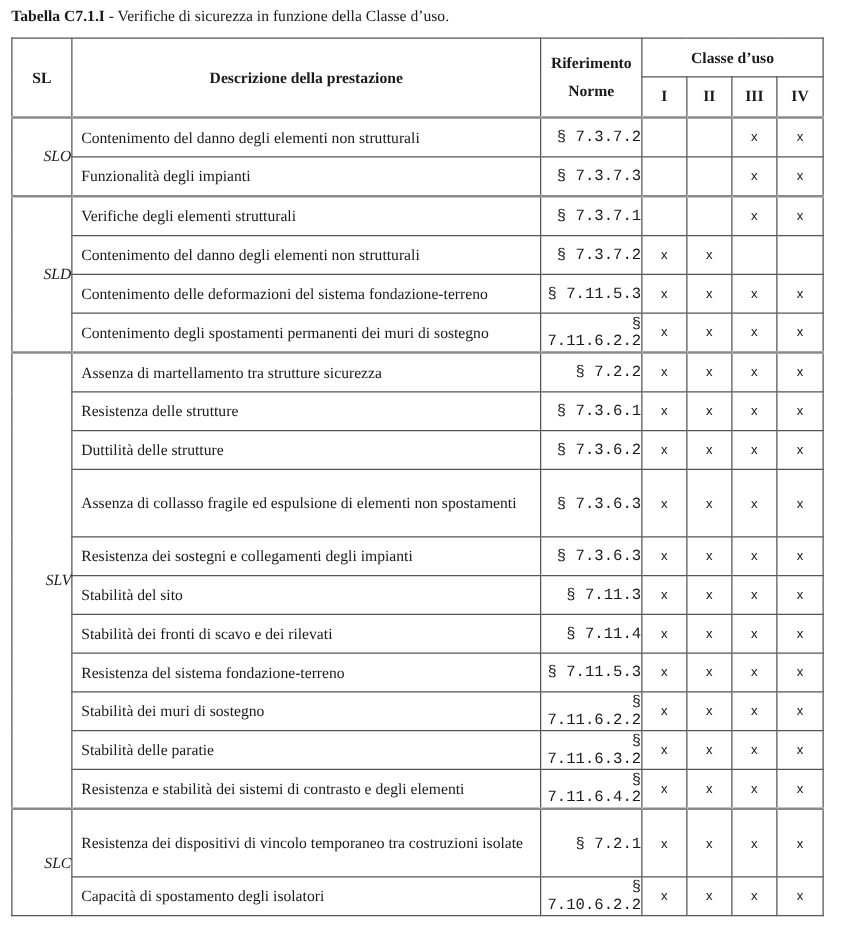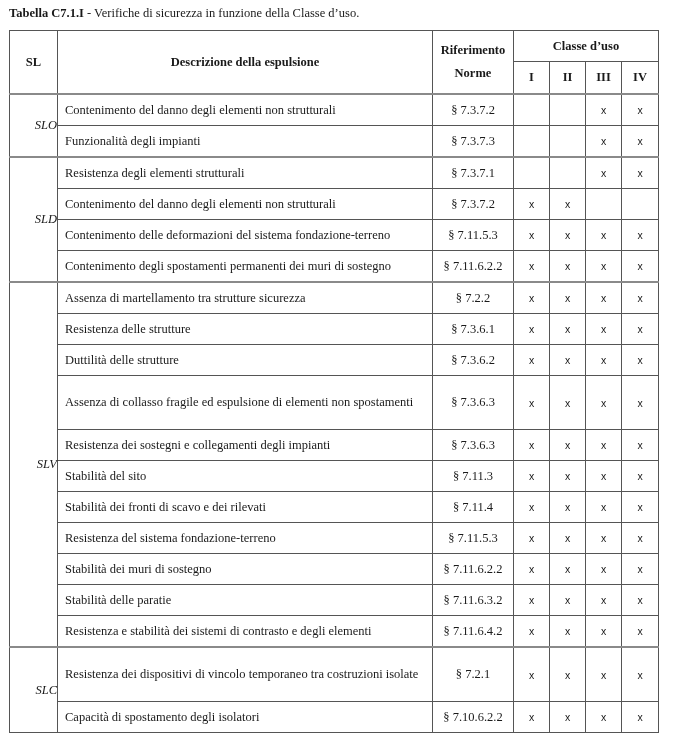--- a/index.html
+++ b/index.html
@@ -13,21 +13,21 @@
   th { font-weight: bold; text-align: center; }
   col.c-sl { width: 48px; }
   col.c-desc { width: 375px; }
   col.c-ref { width: 81px; }
   col.c-cls { width: 36px; }
   col.c-cls4 { width: 37px; }
   .hdr1 th { height: 30px; }
   .hdr2 th { height: 31px; }
   td.sl { text-align: center; font-style: italic; }
   td.desc { padding-left: 7px; line-height: 23px; }
-  td.ref { text-align: center; }
+  td.ref { text-align: right; font-family: Liberation Mono, monospace; }
   td.x { text-align: center; font-family: "Liberation Sans", "DejaVu Sans", sans-serif; font-size: 10.5px; }
   tr.row td { height: 30px; }
   tr.row.tall td { height: 53px; }
   tr.row.grp-start td { border-top: 2px solid #8a8a8a; }
   tr.grp-start td.sl { border-top: 2px solid #8a8a8a; text-align: right; }
 </style>
 </head>
 <body>
 
 <div class="caption"><b>Tabella C7.1.I</b><span> - Verifiche di sicurezza in funzione della Classe d’uso.</span></div>
@@ -38,21 +38,21 @@
       <col class="c-desc">
       <col class="c-ref">
     <col class="c-cls">
       <col class="c-cls">
       <col class="c-cls">
       <col class="c-cls4">
   </colgroup>
   <thead>
     <tr class="hdr1">
       <th rowspan="2">SL</th>
-      <th rowspan="2">Descrizione della espulsione</th>
+      <th rowspan="2">Descrizione della prestazione</th>
       <th rowspan="2" style="line-height:23px;">
         <div>Riferimento</div>
         <div>Norme</div>
       </th>
       <th colspan="4">Classe d’uso</th>
     </tr>
     <tr class="hdr2">
       <th>I</th>
       <th>II</th>
       <th>III</th>
@@ -72,21 +72,21 @@
       <tr class="row">
         <td class="desc">Funzionalità degli impianti</td>
         <td class="ref">§ 7.3.7.3</td>
         <td class="x"></td>
         <td class="x"></td>
         <td class="x">x</td>
         <td class="x">x</td>
       </tr>
       <tr class="row grp-start">
         <td class="sl" rowspan="4">SLD</td>
-        <td class="desc">Resistenza degli elementi strutturali</td>
+        <td class="desc">Verifiche degli elementi strutturali</td>
         <td class="ref">§ 7.3.7.1</td>
         <td class="x"></td>
         <td class="x"></td>
         <td class="x">x</td>
         <td class="x">x</td>
       </tr>
       <tr class="row">
         <td class="desc">Contenimento del danno degli elementi non strutturali</td>
         <td class="ref">§ 7.3.7.2</td>
         <td class="x">x</td>

